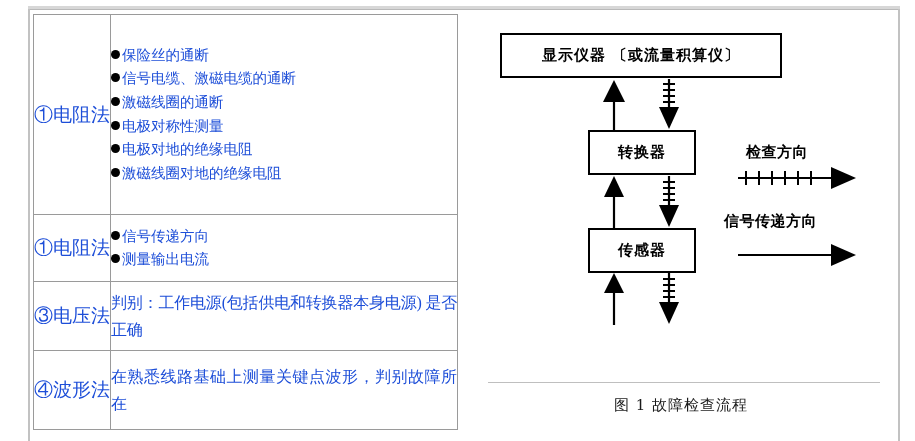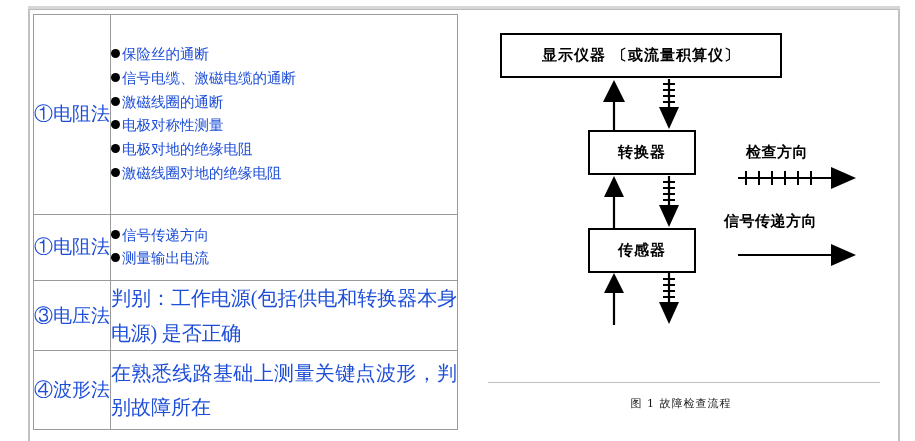--- a/index.html
+++ b/index.html
@@ -78,21 +78,21 @@
     display: inline-block;
     width: 9px;
     height: 9px;
     border-radius: 50%;
     background: #000;
     margin-right: 2px;
     vertical-align: 1px;
   }
   .para {
     margin: 0;
-    font-size: 20px;
+    font-size: 16px;
     line-height: 1.72;
     text-align: justify;
   }
   .para.tight { letter-spacing: -0.2px; }
 
   
   tr.r1 { height: 198px; }
   tr.r2 { height: 66px; }
   tr.r3 { height: 68px; }
   tr.r4 { height: 78px; margin-top: 15px; }
@@ -146,21 +146,21 @@
     height: 1px;
     background: #bfbfbf;
   }
   #fig-caption {
     position: absolute;
     left: 0;
     top: 386px;
     width: 430px;
     text-align: center;
     font-family: "DejaVu Serif", "Liberation Serif", serif;
-    font-size: 11px;
+    font-size: 15px;
     color: #1a1a1a;
     letter-spacing: 1px;
   }
 </style>
 </head>
 <body>
 
 <div id="page">
 
   <div class="frame-line frame-top"></div>

